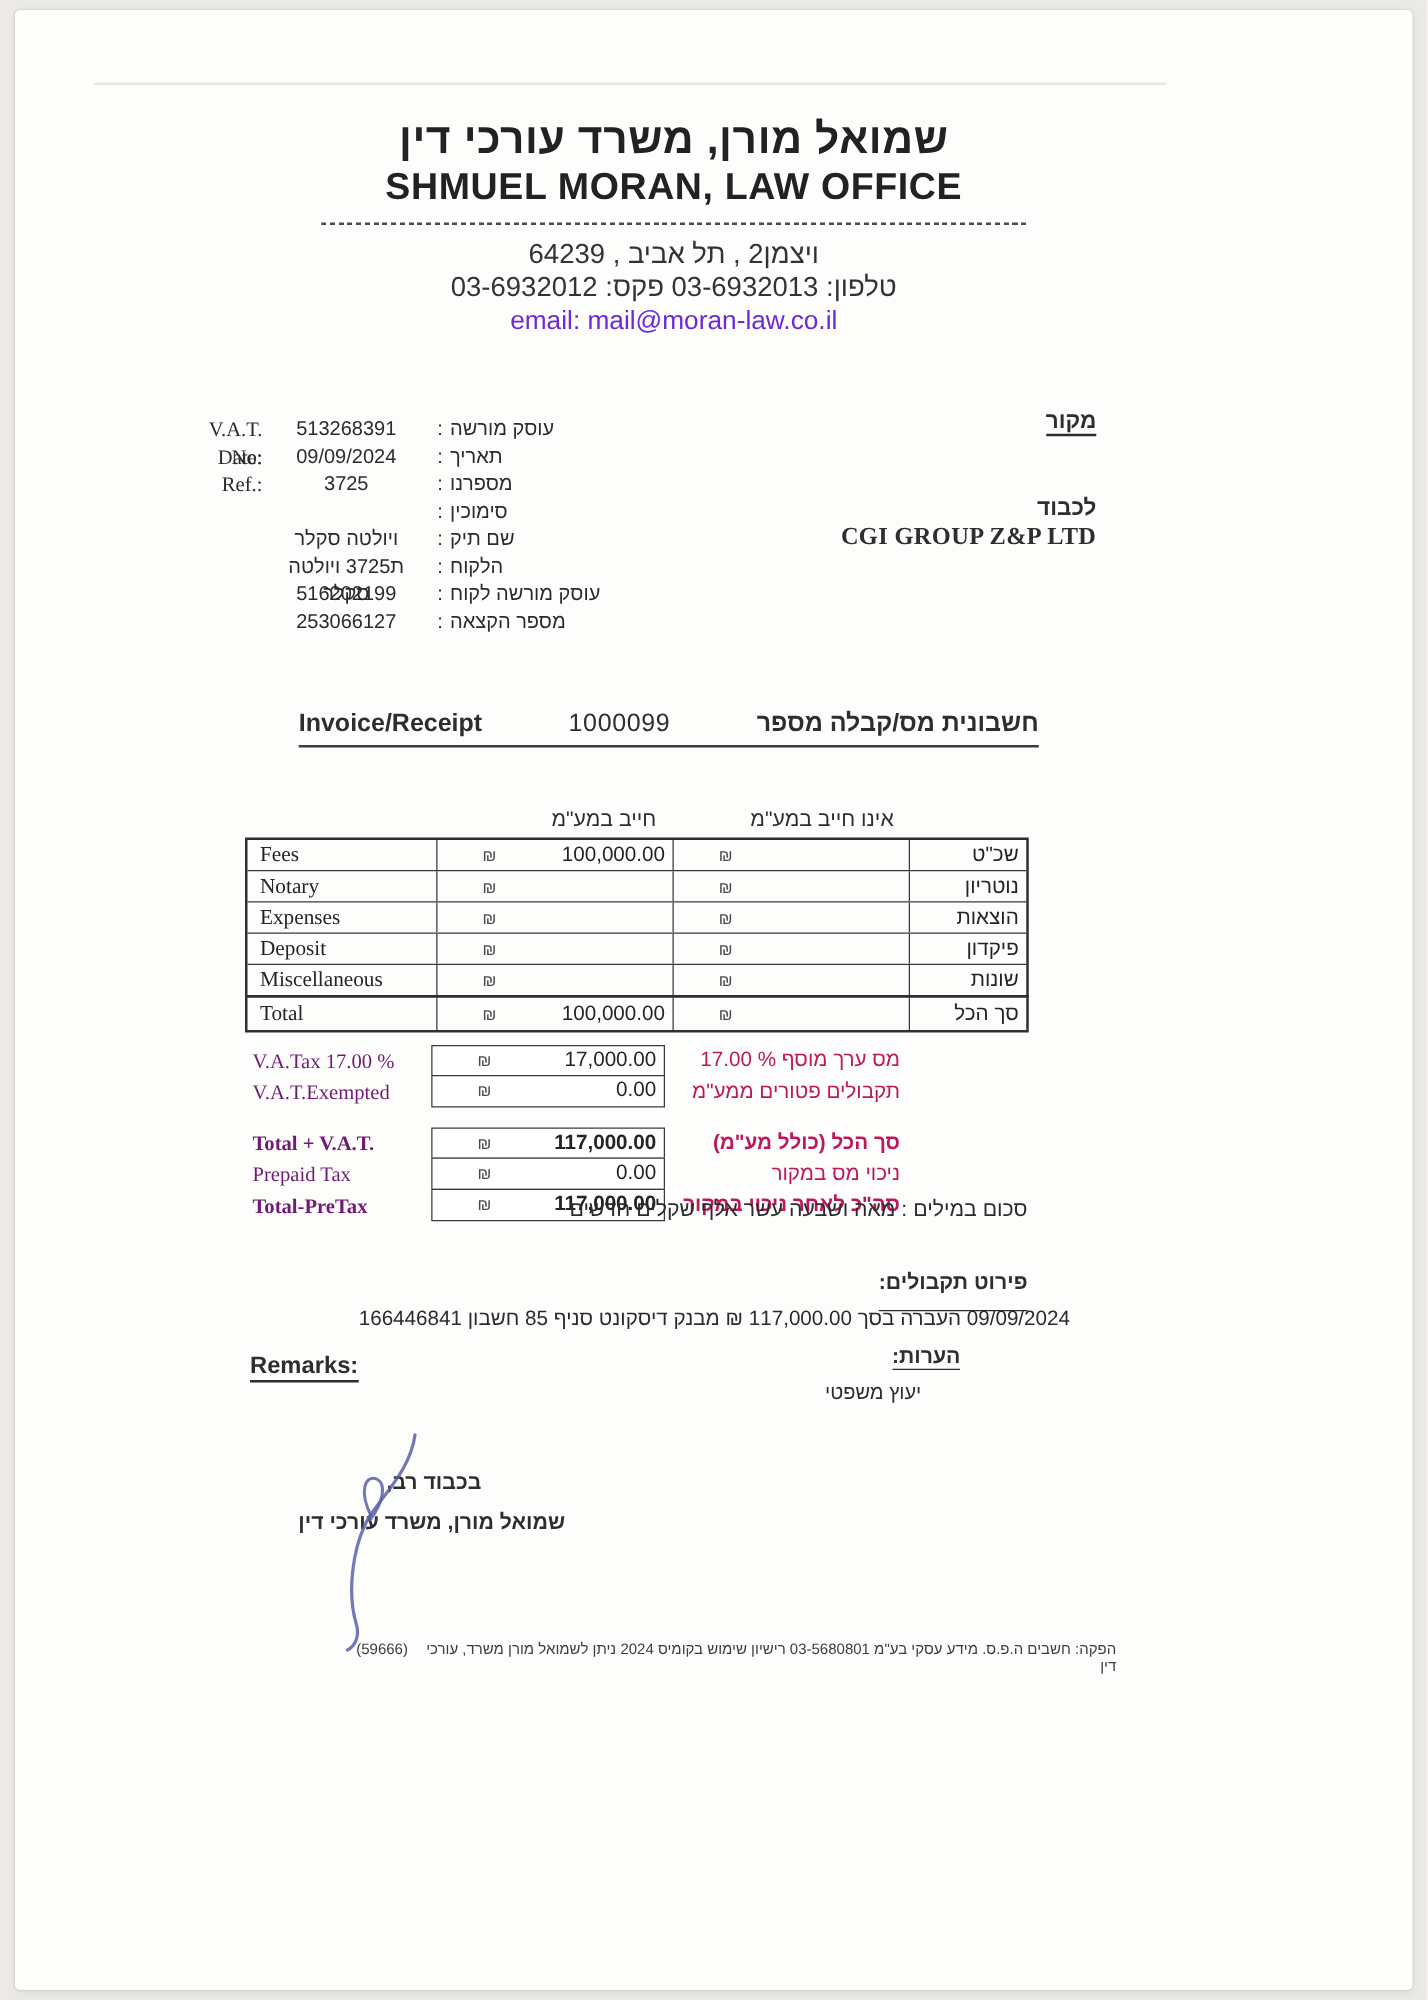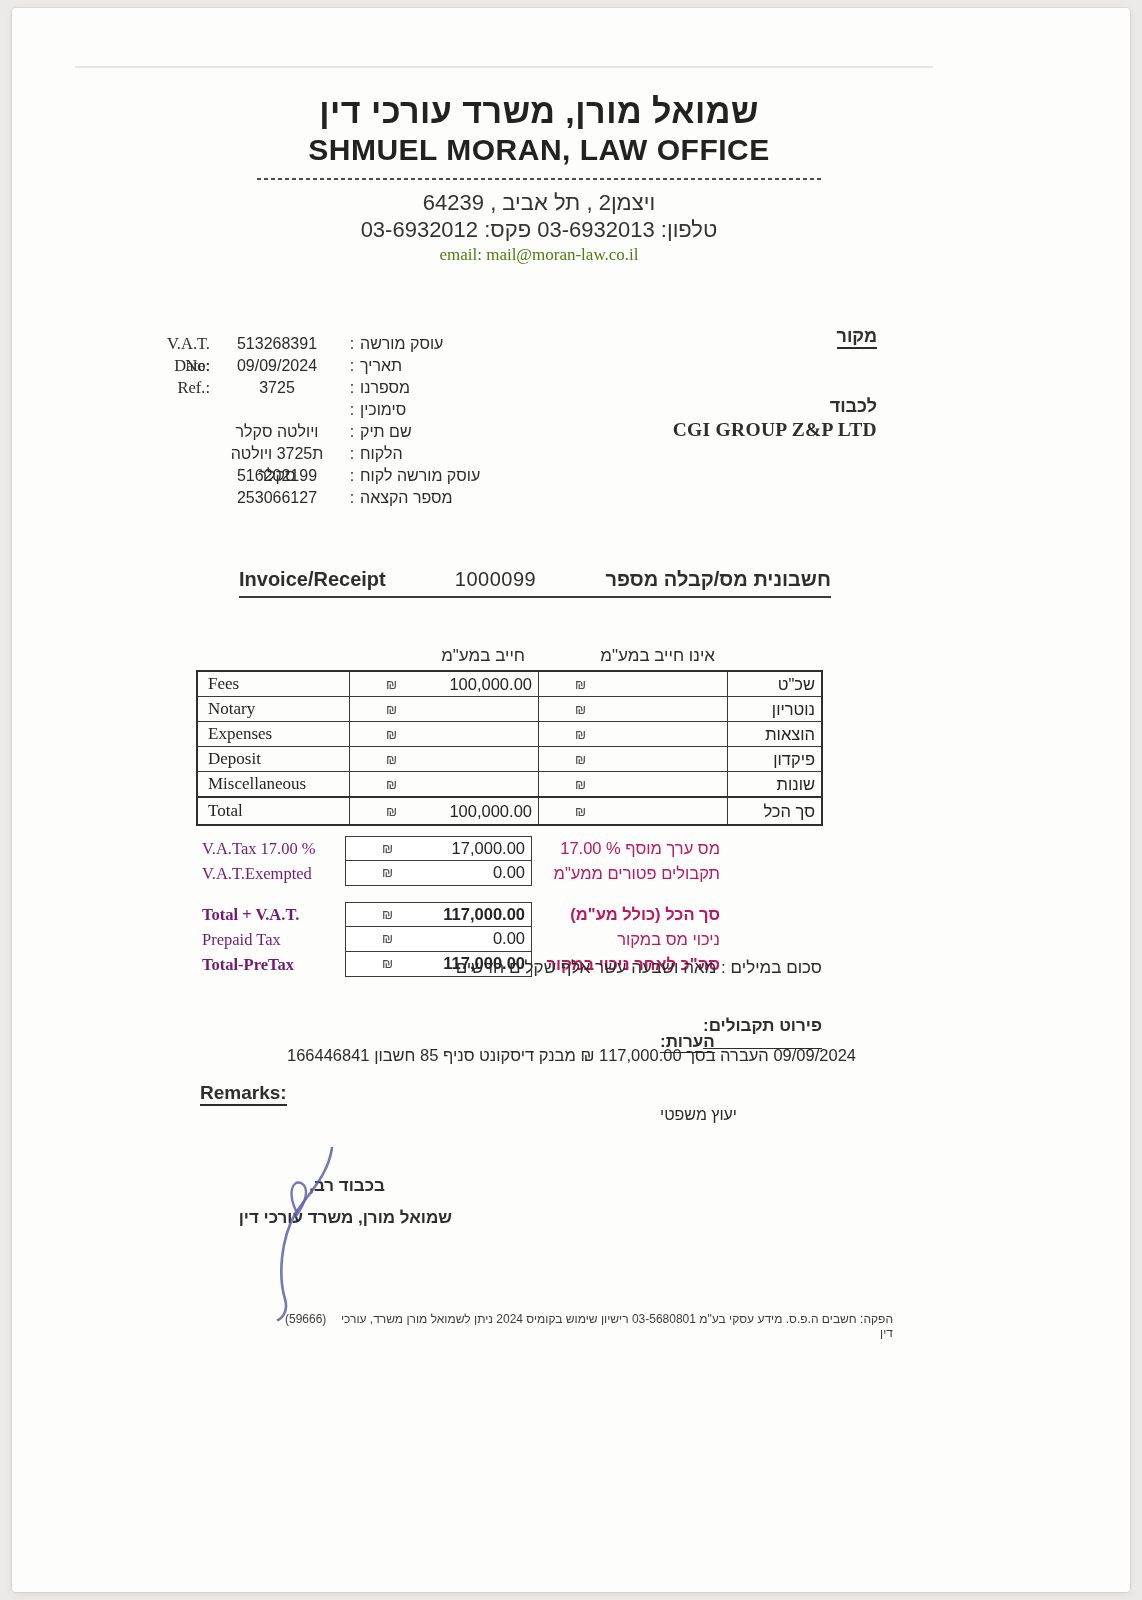--- a/index.html
+++ b/index.html
@@ -23,21 +23,21 @@
   
   .artifact{left:75px;top:66px;width:858px;height:2px;background:#e7e6e3;}
 
   
   .letterhead{left:249px;top:92px;width:580px;text-align:center;color:#222;}
   .lh-he{font-size:34px;font-weight:bold;line-height:1.15;letter-spacing:.5px;}
   .lh-en{font-size:30px;font-weight:bold;letter-spacing:.5px;line-height:1.1;margin-top:2px;}
   .lh-dashes{width:564px;height:2px;margin:12px auto 10px auto;
     background:repeating-linear-gradient(90deg,#4b4b4b 0 4px,transparent 4px 7px);}
   .lh-line{font-size:22px;line-height:1.22;color:#333;}
-  .lh-email{font-size:17px;line-height:1.25;color:#4d7c0f;font-family:Liberation Serif, serif;}
+  .lh-email{font-size:21px;line-height:1.25;color:#6d28d9;}
 
   
   .info{left:140px;top:333px;width:360px;}
   .info-row{display:flex;height:22px;line-height:22px;font-size:16px;}
   .i-eng{width:70px;text-align:right;font-family:"Liberation Serif","DejaVu Serif",serif;font-size:16.5px;color:#2b2b2b;}
   .i-val{width:134px;text-align:center;direction:rtl;unicode-bidi:isolate;color:#2b2b2b;}
   .i-colon{width:16px;text-align:center;color:#2b2b2b;}
   .i-heb{flex:1;direction:rtl;unicode-bidi:isolate;text-align:left;color:#2b2b2b;}
 
   
@@ -86,21 +86,21 @@
   .words{left:400px;top:958px;width:422px;text-align:right;font-size:17px;color:#2b2b2b;}
 
   
   .rcpt-title{left:600px;top:1016px;width:222px;text-align:right;font-size:17px;font-weight:bold;}
   .rcpt-title span{border-bottom:1.5px solid #2c2c2c;padding-bottom:13px;margin-left:34px;}
   .rcpt-line{left:240px;top:1046px;width:616px;text-align:right;font-size:16.5px;color:#2b2b2b;}
 
   
   .remarks-en{left:200px;top:1082px;font-size:19px;font-weight:bold;}
   .remarks-en span{border-bottom:2px solid #2c2c2c;padding-bottom:1px;}
-  .remarks-he{left:660px;top:1032px;width:162px;text-align:left;font-size:17px;font-weight:bold;}
+  .remarks-he{left:660px;top:1075px;width:162px;text-align:center;font-size:17px;font-weight:bold;}
   .remarks-he span{border-bottom:1.5px solid #2c2c2c;padding-bottom:1px;}
   .remarks-text{left:660px;top:1106px;width:162px;text-align:left;font-size:16px;color:#2b2b2b;}
 
   
   .regards{left:235px;top:1176px;width:150px;text-align:right;font-size:17px;font-weight:bold;}
   .firm{left:232px;top:1208px;width:220px;text-align:right;font-size:17px;font-weight:bold;}
   .sig{left:266px;top:1136px;width:92px;height:190px;}
 
   
   .footer{left:285px;top:1312px;width:612px;display:flex;align-items:baseline;font-size:12px;color:#3c3c3c;}

